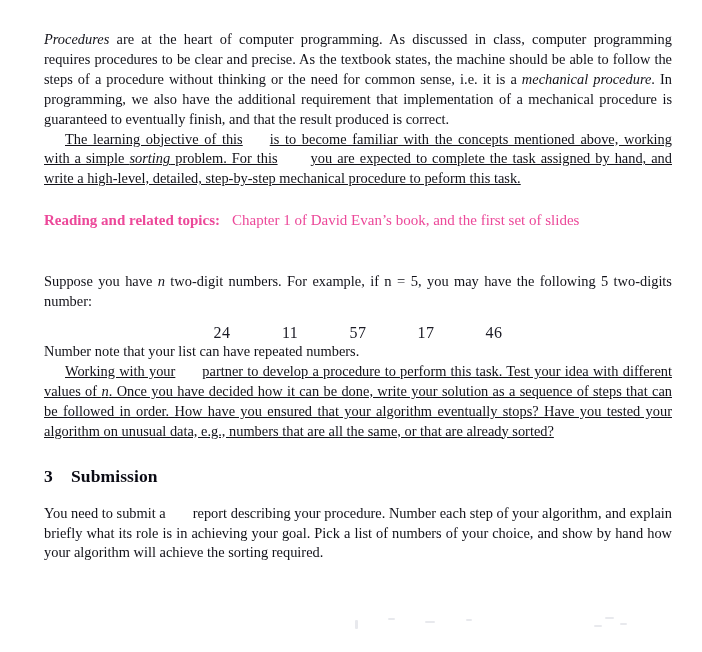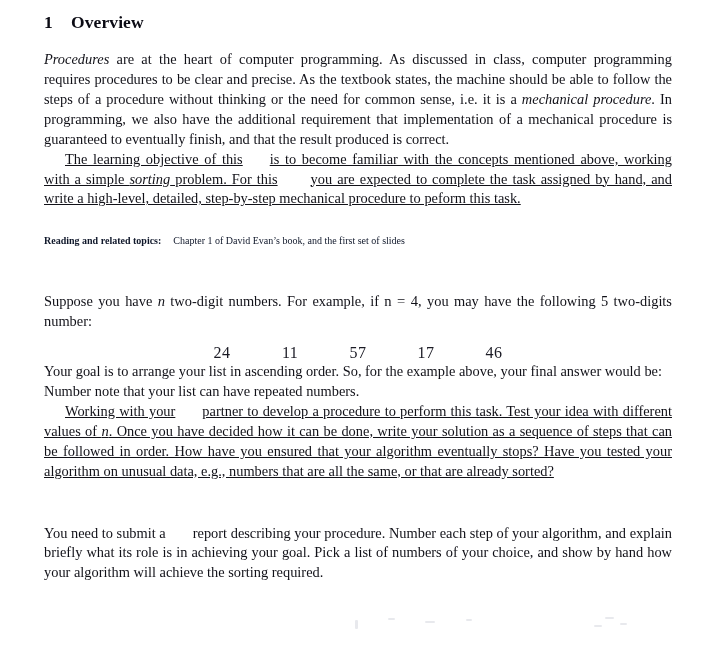--- a/index.html
+++ b/index.html
@@ -105,25 +105,25 @@
     width: 46px;
     height: 14px;
   }
   .redact.head::after {
     left: 10%; top: 30%; width: 36%; height: 16%;
     background: rgba(130,136,160,0.20);
   }
 
   
   p.reading {
-    font-size: 10px;
+    font-size: 15px;
     line-height: 19.9px;
     margin: 0;
     padding-top: 22px;
-    color: #0f172a;
+    color: #ec4899;
   }
   p.reading .lbl { font-weight: bold; }
   p.reading .val { padding-left: 12px; }
 
   
   .numrow {
     margin: 0;
     padding: 11px 0 0 0;
     text-align: center;
     font-family: "Liberation Serif", "DejaVu Serif", serif;
@@ -150,46 +150,45 @@
     pointer-events: none;
   }
 </style>
 </head>
 <body>
 
 <div class="page">
   <div class="content">
 
     <div class="sec1-wrap">
-      <h2 class="section"><span class="num">1</span><span>Overview</span></h2>
 
       <p class="body first"><span class="it">Procedures</span><span> are at the heart of computer programming. As discussed in class, computer programming requires procedures to be clear and precise. As the textbook states, the machine should be able to follow the steps of a procedure without thinking or the need for common sense, i.e. it is a </span><span class="it">mechanical procedure</span><span>. In programming, we also have the additional requirement that implementation of a mechanical procedure is guaranteed to eventually finish, and that the result produced is correct.</span></p>
 
       <p class="body indent tight"><span>The learning objective of this</span><span class="redact r-sm"></span><span>is to become familiar with the concepts mentioned above, working with a simple </span><span class="it">sorting</span><span> problem. For this</span><span class="redact r-md"></span><span>you are expected to complete the task assigned by hand, and write a high-level, detailed, step-by-step mechanical procedure to peform this task.</span></p>
 
       <p class="reading"><span class="lbl">Reading and related topics:</span><span class="val">Chapter 1 of David Evan’s book, and the first set of slides</span></p>
     </div>
 
     <div class="sec2-wrap">
 
-      <p class="body first"><span>Suppose you have </span><span class="mathvar">n</span><span> two-digit numbers. For example, if </span><span class="matheq">n = 4</span><span>, you may have the following 5 two-digits number:</span></p>
+      <p class="body first"><span>Suppose you have </span><span class="mathvar">n</span><span> two-digit numbers. For example, if </span><span class="matheq">n = 5</span><span>, you may have the following 5 two-digits number:</span></p>
 
       <div class="numrow row-a">
         <span class="cell">24</span><span class="cell">11</span><span class="cell">57</span><span class="cell">17</span><span class="cell">46</span>
       </div>
 
-      <p class="body gap-after-nums">Your goal is to arrange your list in ascending order. So, for the example above, your final answer would be:</p>
 
 
       <p class="body gap-after-nums2">Number note that your list can have repeated numbers.</p>
 
       <p class="body indent tight"><span>Working with your</span><span class="redact r-sm"></span><span>partner to develop a procedure to perform this task. Test your idea with different values of </span><span class="mathvar">n</span><span>. Once you have decided how it can be done, write your solution as a sequence of steps that can be followed in order. How have you ensured that your algorithm eventually stops? Have you tested your algorithm on unusual data, e.g., numbers that are all the same, or that are already sorted?</span></p>
     </div>
 
     <div class="sec3-wrap">
+      <h2 class="section"><span class="num">3</span><span>Submission</span></h2>
 
       <p class="body first"><span>You need to submit a</span><span class="redact r-sm"></span><span>report describing your procedure. Number each step of your algorithm, and explain briefly what its role is in achieving your goal. Pick a list of numbers of your choice, and show by hand how your algorithm will achieve the sorting required.</span></p>
     </div>
 
   </div>
 
   <div class="speckle" style="left:355px; top:620px; width:3px; height:9px;"></div>
   <div class="speckle" style="left:388px; top:618px; width:7px; height:2px;"></div>
   <div class="speckle" style="left:425px; top:621px; width:10px; height:2px;"></div>
   <div class="speckle" style="left:466px; top:619px; width:6px; height:2px;"></div>

